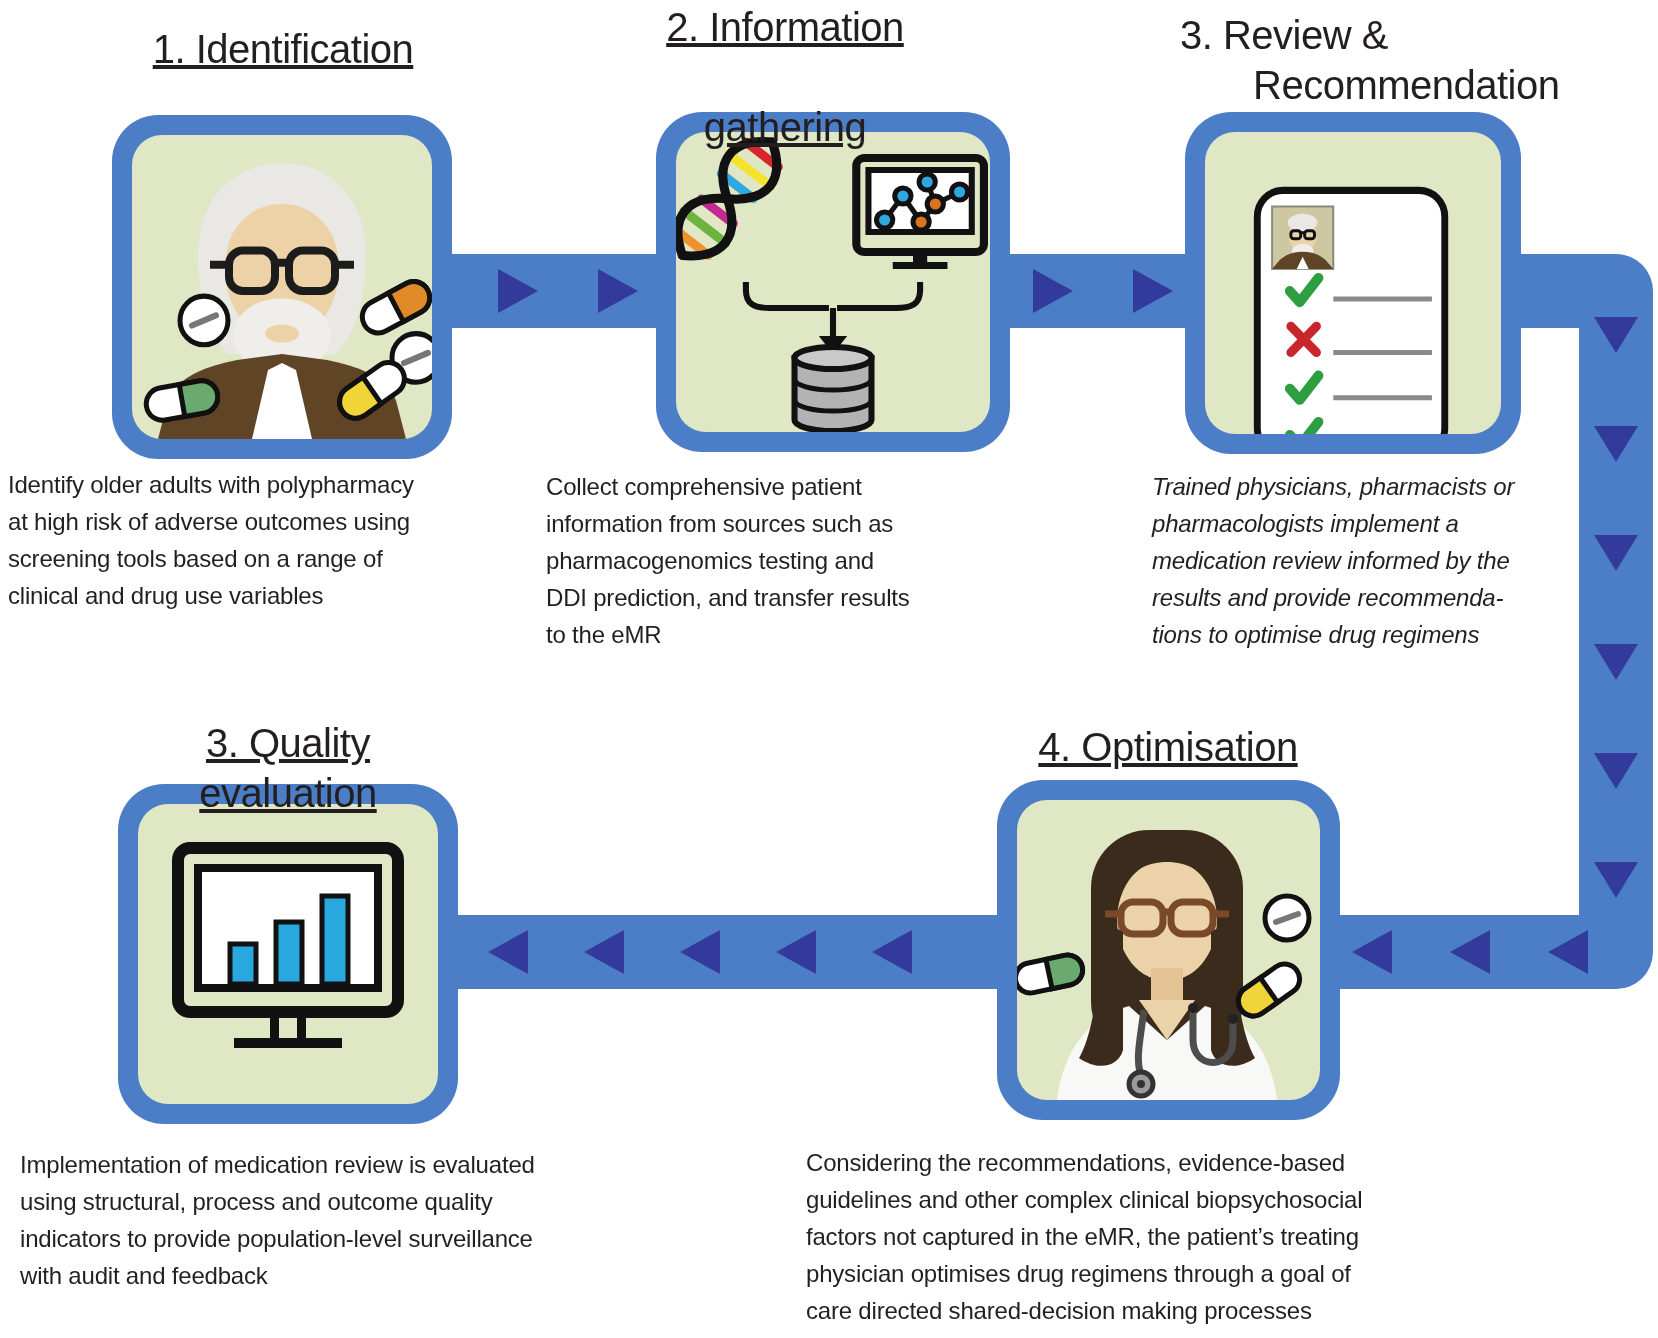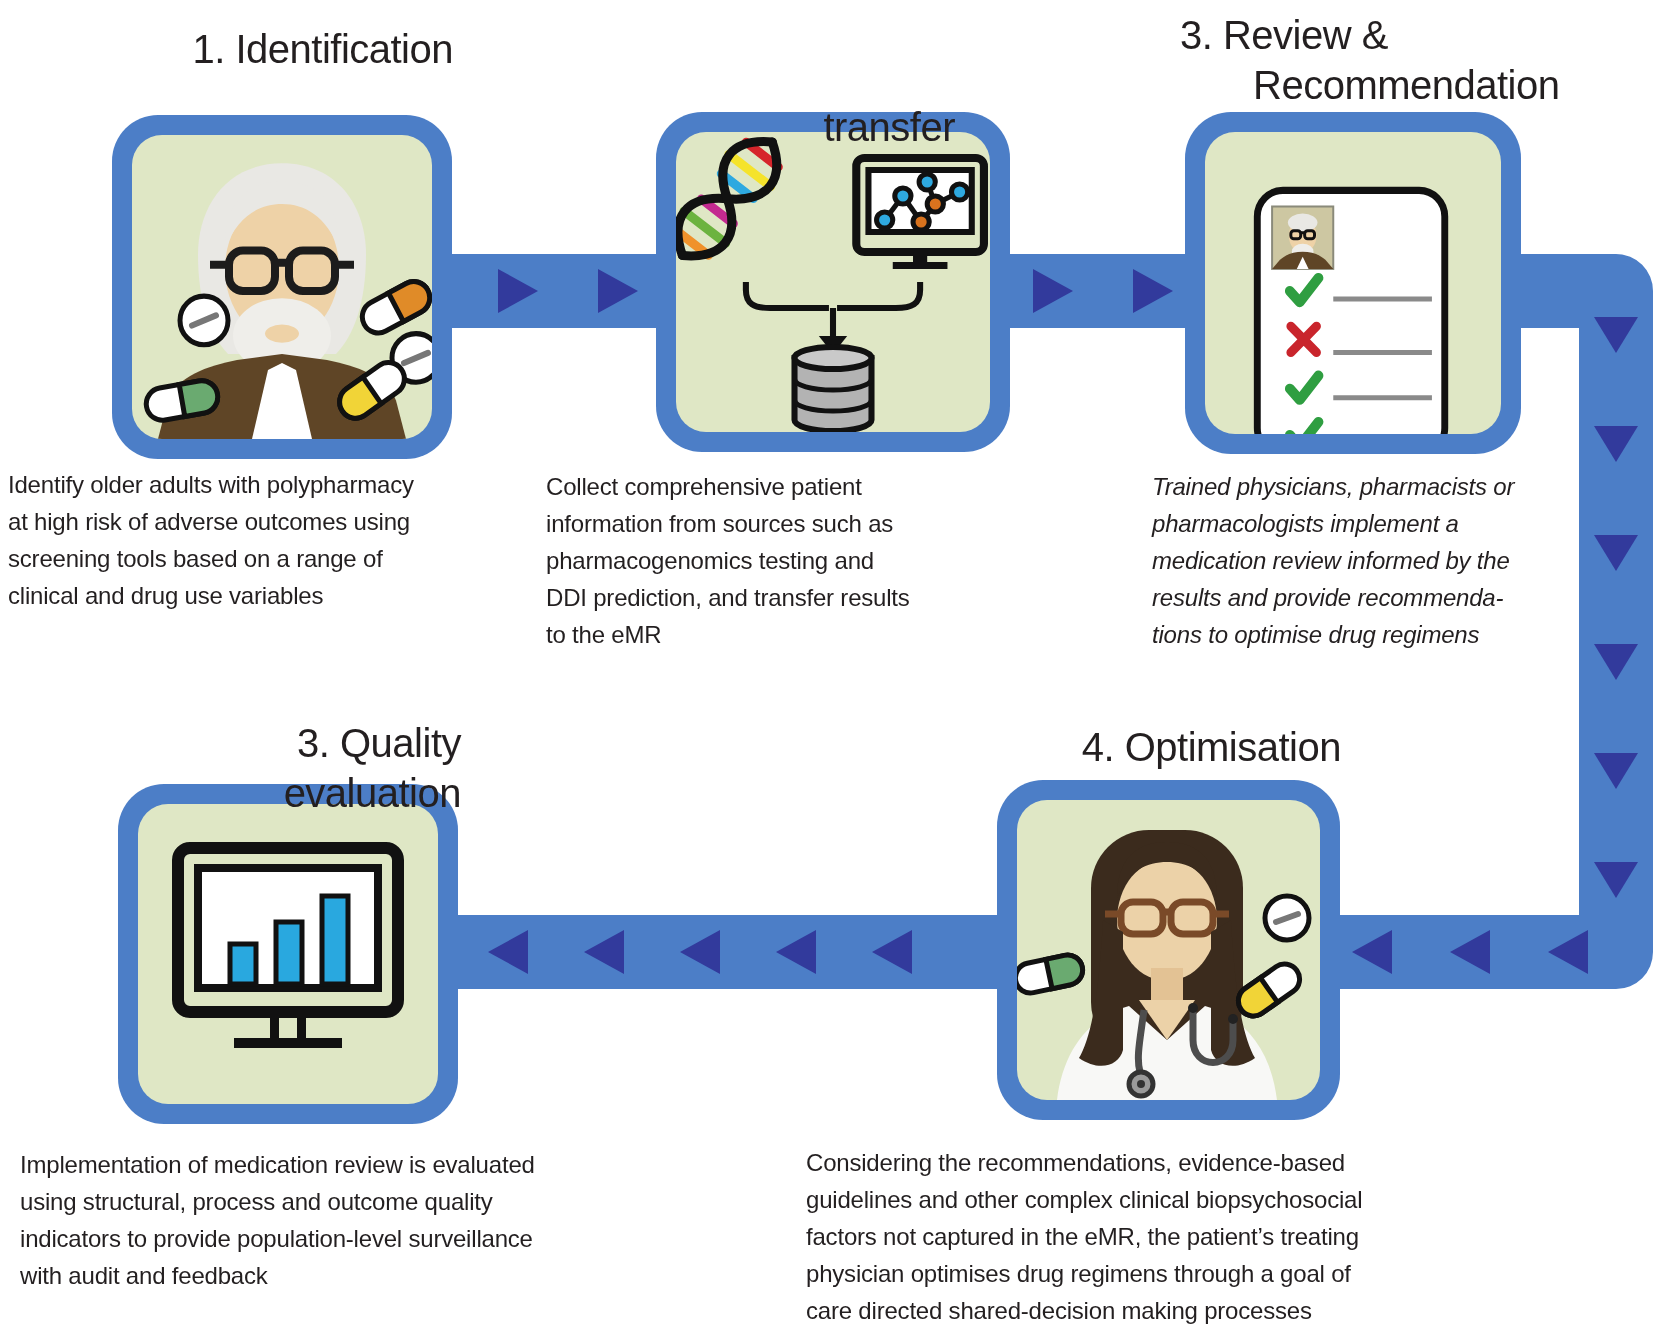--- a/index.html
+++ b/index.html
@@ -18,21 +18,21 @@
     width:100%;height:100%;
     background:var(--box-green,#dfe7c5);
     border-radius:30px;overflow:hidden;position:relative;
   }
   .box-inner > svg{position:absolute;left:0;top:0;width:100%;height:100%;}
   .title{
     position:absolute;z-index:2;
     font-size:40px;line-height:50px;letter-spacing:-0.5px;
     color:var(--text-dark,#231f20);white-space:pre-line;
   }
-  .title.centered{text-align:right;}
+  .title.centered{text-align:center;text-decoration:underline;}
   .desc{
     position:absolute;z-index:2;
     font-size:24px;line-height:37px;letter-spacing:-0.2px;
     color:var(--text-dark,#231f20);white-space:pre-line;
   }
   
   #title-1{left:113px;top:24px;width:340px;}
   #title-2{left:615px;top:2px;width:340px;}
   #title-3-line1{left:1180px;top:10px;}
   #title-3-line2{left:1222px;top:60px;margin-left:31px;}
@@ -73,22 +73,22 @@
     <polygon points="1392,930 1392,974 1352,952"></polygon>
     <polygon points="912,930 912,974 872,952"></polygon>
     <polygon points="816,930 816,974 776,952"></polygon>
     <polygon points="720,930 720,974 680,952"></polygon>
     <polygon points="624,930 624,974 584,952"></polygon>
     <polygon points="528,930 528,974 488,952"></polygon>
   </g>
 </svg>
 
 <div class="title centered" id="title-1">1. Identification</div>
-<div class="title centered" id="title-2"><br>
-<span>transfer</span></div>
+<div class="title centered" id="title-2"><span>2. Information</span><br>
+<span>gathering</span></div>
 <div class="title" id="title-3-line1">3. Review &amp;</div>
 <div class="title" id="title-3-line2">Recommendation</div>
 <div class="title centered" id="title-4">4. Optimisation</div>
 <div class="title centered" id="title-5">3. Quality evaluation</div>
 
 <div class="box" id="box-1">
   <div class="box-inner">
     <svg viewBox="0 0 300 300" preserveAspectRatio="none">
       <g>
         <path d="M150 28 C95 28 66 70 66 118 C66 165 78 198 96 216 L204 216 C222 198 234 165 234 118 C234 70 205 28 150 28 Z" fill="#e9e8e4"></path>

